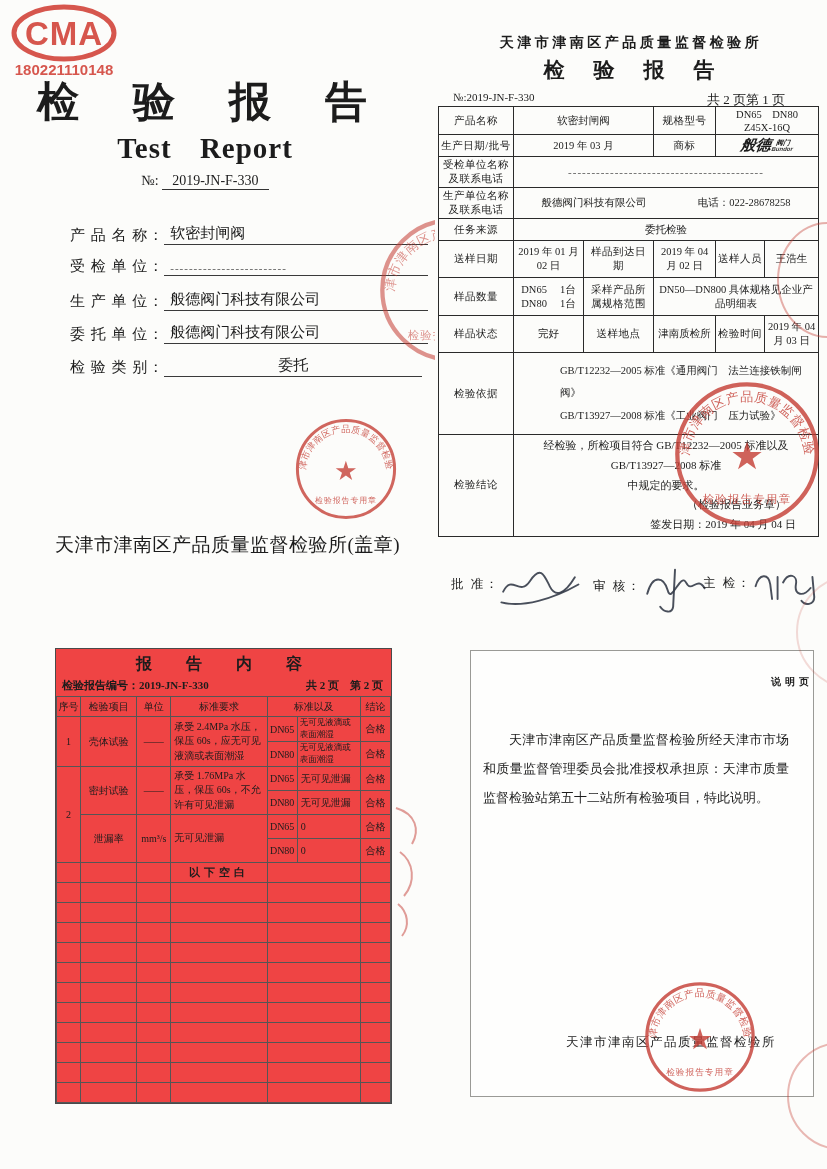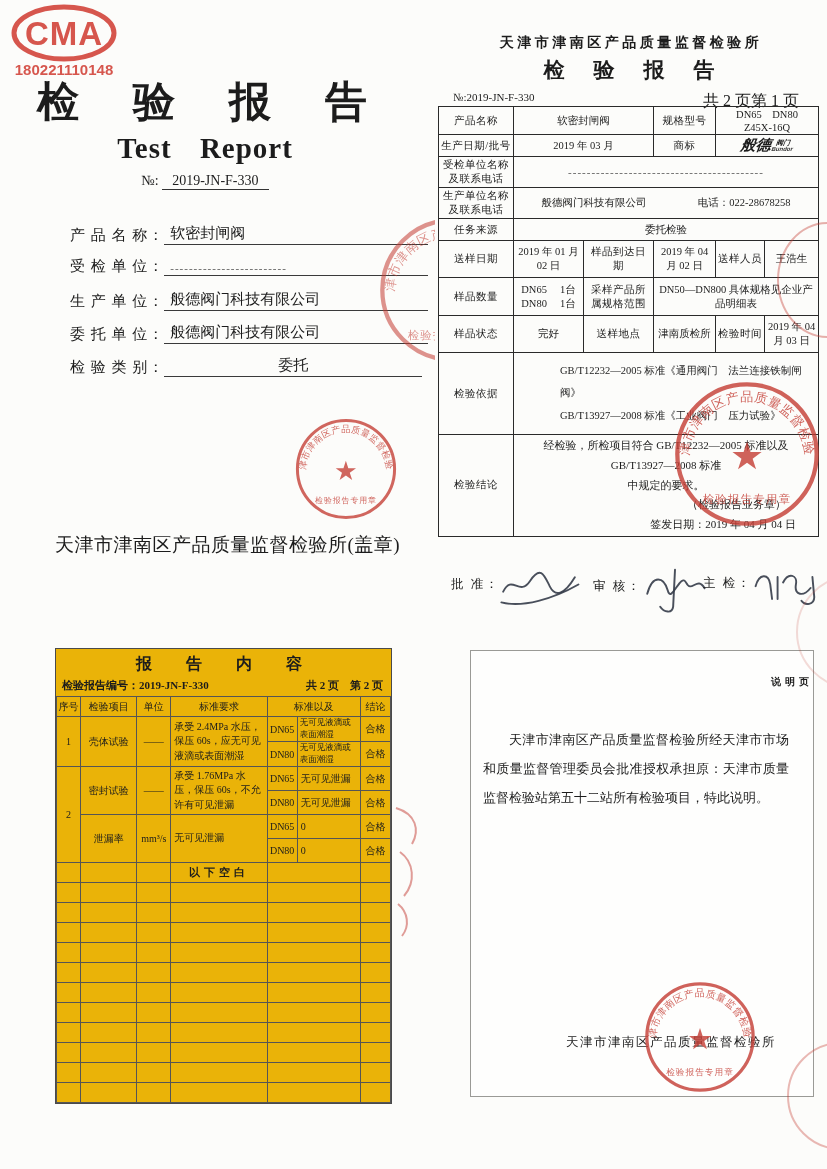--- a/index.html
+++ b/index.html
@@ -30,21 +30,21 @@
            padding:0 0 1px 6px;font-size:15px;overflow:hidden;vertical-align:bottom;}
   .f-center{text-align:center;padding-left:0;}
   .cover-footer{position:absolute;top:484px;left:55px;font-size:19px;letter-spacing:.5px;margin-top:48px;}
   
   .page1{position:absolute;left:435px;top:0;width:392px;height:648px;}
   .p1-org{position:absolute;top:34px;left:0;width:100%;text-align:center;
           font-size:14px;letter-spacing:3.5px;font-weight:600;}
   .p1-title{position:absolute;top:56px;left:0;width:100%;text-align:center;
             font-size:21px;font-weight:800;letter-spacing:4px;}
   .p1-no{position:absolute;top:91px;left:18px;font-size:11px;}
-  .p1-pages{position:absolute;top:91px;right:28px;font-size:16px;}
+  .p1-pages{position:absolute;top:91px;right:42px;font-size:13px;}
   .t1{position:absolute;top:106px;left:3px;width:380px;border-collapse:collapse;
       font-size:10.5px;table-layout:fixed;}
   .t1 td{border:1px solid #2a2a2a;padding:1px 2px;vertical-align:middle;text-align:center;
          overflow:hidden;}
   .t1{border:1.5px solid #1a1a1a;}
   .t1 .lab{letter-spacing:.5px;}
   .dash{color:#555;letter-spacing:1px;font-size:11px;}
   .mfr-flex{display:flex;justify-content:space-around;align-items:center;}
   .brand{display:inline-flex;align-items:center;transform:skewX(-8deg);font-weight:900;
          font-family:"Liberation Sans",sans-serif;}
@@ -55,21 +55,21 @@
   .basis-cell{text-align:left !important;padding-left:46px !important;line-height:2.1;}
   .concl-cell{line-height:1.8;position:relative;}
   .concl-r{text-align:right;padding-right:30px;}
   .concl-r2{text-align:right;padding-right:20px;}
   .approval{position:absolute;top:556px;display:flex;align-items:center;font-size:12.5px;
             letter-spacing:2px;}
   .sig{margin-left:-4px;margin-top:10px;}
   .sig path{fill:none;stroke:#353c49;stroke-width:2.1;stroke-linecap:round;opacity:.9;}
   .edge-arc{position:absolute;border:2px solid rgba(196,60,51,.4);border-radius:50%;}
   
-  .page2box{position:absolute;left:55px;top:648px;width:335px;border:1px solid #4a4a4a;background:#eab308;}
+  .page2box{position:absolute;left:55px;top:648px;width:335px;border:1px solid #4a4a4a;background:#ef4444;}
   .p2-title{text-align:center;font-size:16px;font-weight:800;letter-spacing:9px;padding-top:5px;}
   .p2-meta{display:flex;justify-content:space-between;font-size:11px;font-weight:700;
            padding:3px 8px 3px 6px;}
   .t2{width:100%;border-collapse:collapse;font-size:10px;table-layout:fixed;}
   .t2 td{border:1px solid #555;padding:0 1px;text-align:center;vertical-align:middle;overflow:hidden;}
   .t2 .req{text-align:left;padding:1px 3px;line-height:1.45;}
   .t2 .tiny{font-size:8.5px;text-align:left;padding-left:2px;}
   .t2 .resl{text-align:left;padding-left:3px;}
   .t2 .hd{font-weight:400;height:20px;}
   .t2 .sr{height:24px;}

